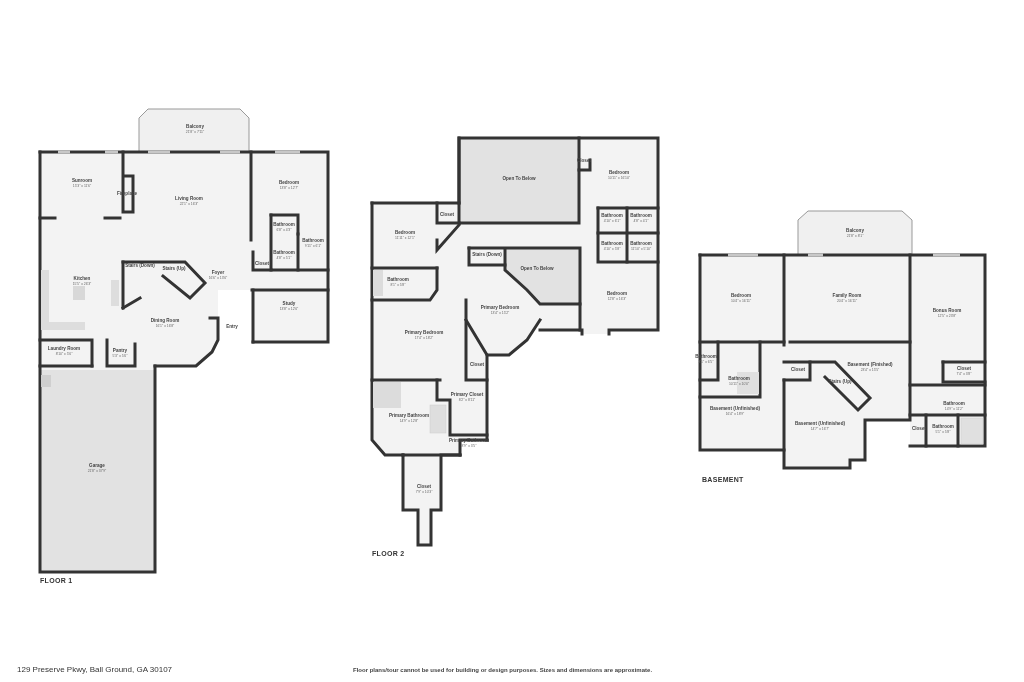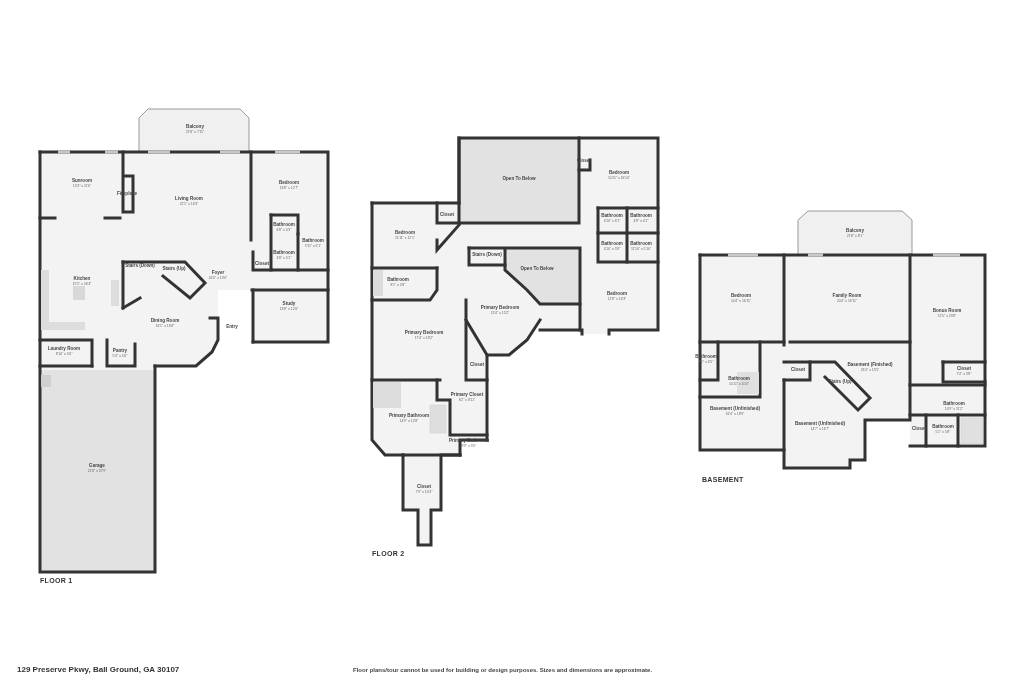--- a/index.html
+++ b/index.html
@@ -7,21 +7,21 @@
          font-family: "Liberation Sans", "DejaVu Sans", sans-serif; }
   #plan { position: absolute; left: 0; top: 0; width: 1024px; height: 682px; }
   .wall { stroke: #333333; stroke-width: 3; fill: none; stroke-linecap: square; }
   .room { fill: #f3f3f3; }
   .room-dark { fill: #e2e2e2; }
   .balcony { fill: #f0f0f0; stroke: #999999; stroke-width: 1; }
   .window { stroke: #c8c8c8; stroke-width: 3; }
   .rlabel { font-size: 4.6px; fill: #444444; text-anchor: middle; font-weight: bold; }
   .rdim { font-size: 3.4px; fill: #666666; text-anchor: middle; }
   .floor-label { position: absolute; font-size: 7px; font-weight: bold; color: #333333; letter-spacing: 0.3px; }
-  .footer-address { position: absolute; left: 17px; top: 665px; font-size: 8px; font-weight: bold; color: #333333; }
+  .footer-address { position: absolute; left: 17px; top: 665px; font-size: 8px; font-weight: normal; color: #333333; }
   .footer-disclaimer { position: absolute; left: 353px; top: 667px; font-size: 6px; font-weight: bold; color: #444444; }
 </style>
 </head>
 <body>
 
 <svg id="plan" viewBox="0 0 1024 682" xmlns="http://www.w3.org/2000/svg">
 
   <g>
     <path class="balcony" d="M139 152 L139 118 L148 109 L240 109 L249 118 L249 152 Z"></path>
     <path class="room" d="M40 152 L328 152 L328 342 L253 342 L253 290 L218 290 L218 340 L212 352 L196 366 L155 366 L155 572 L40 572 Z"></path>

